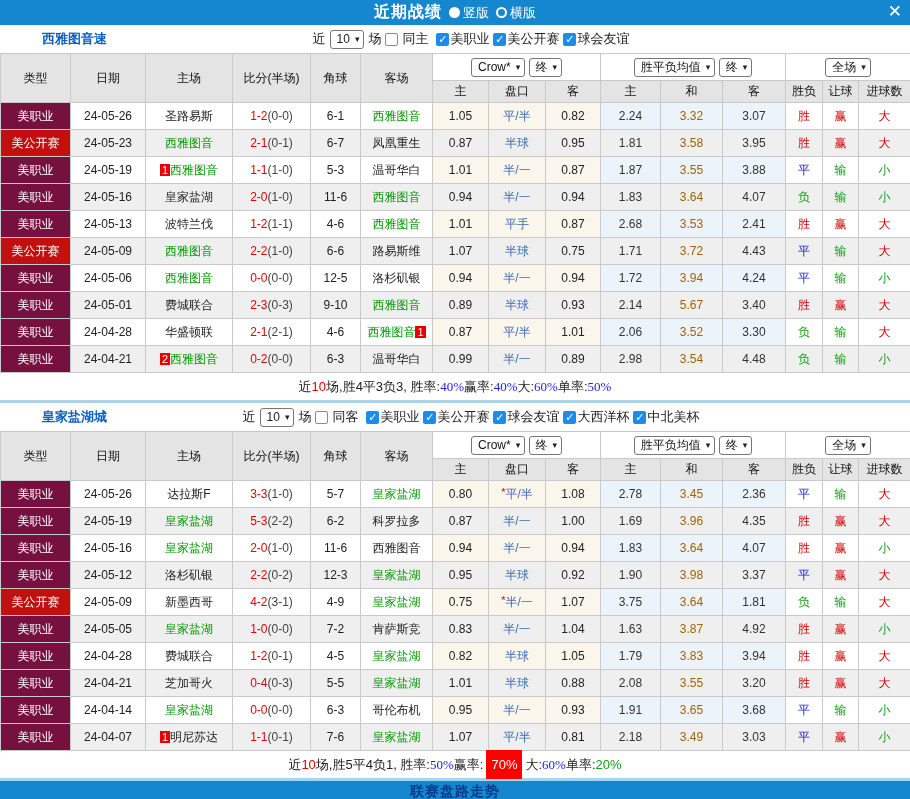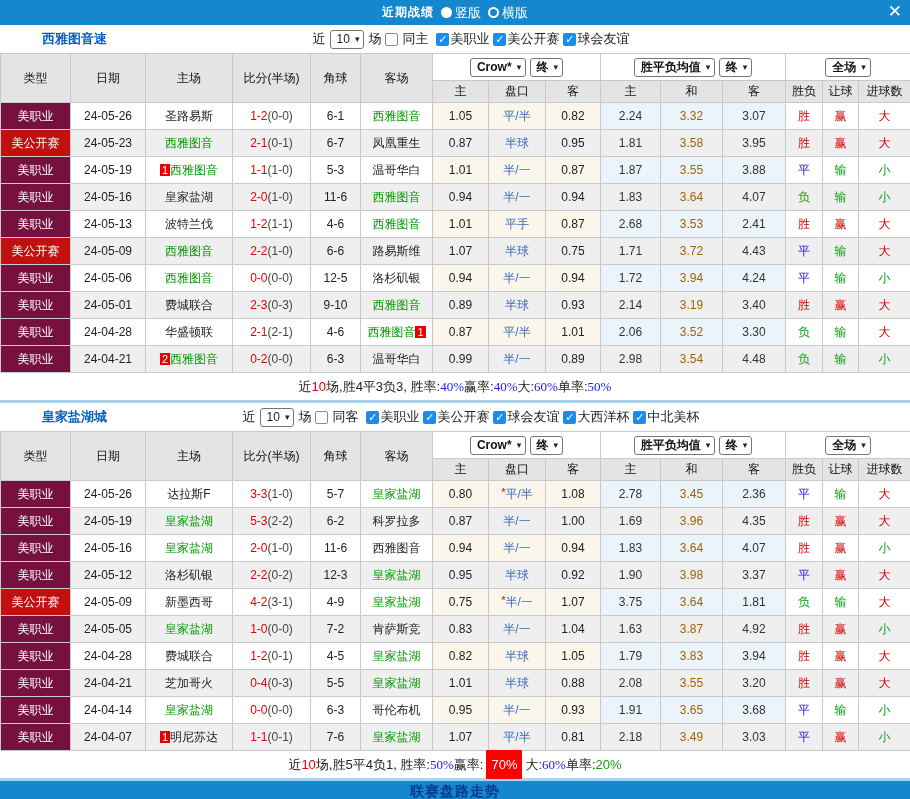--- a/index.html
+++ b/index.html
@@ -6,21 +6,21 @@
   body {
     margin: 0; width: 910px; background: #fff;
     font-family: "Liberation Sans", "DejaVu Sans", sans-serif;
     font-size: 12px; color: #222;
   }
   
   .topbar {
     height: 25px; background: #1587CE; position: relative;
     display: flex; align-items: center; justify-content: center;
   }
-  .topbar .title { color:#fff; font-weight:bold; font-size:12px; letter-spacing:1px; }
+  .topbar .title { color:#fff; font-weight:bold; font-size:16px; letter-spacing:1px; }
   .radio { display:inline-flex; align-items:center; color:#fff; font-size:13px; margin-left:7px; cursor:pointer; }
   .dot  { width:11px; height:11px; border-radius:50%; background:#fff; display:inline-block; margin-right:3px; }
   .ring { width:11px; height:11px; border-radius:50%; border:2px solid #fff; display:inline-block; margin-right:3px; }
   .close { position:absolute; right:8px; top:1px; color:#fff; font-size:17px; font-weight:bold; cursor:pointer; }
 
   
   .trow { height:28px; position:relative; display:flex; align-items:center;margin-left:32px; }
   .team { position:absolute; left:10px; color:#0B5FBF; font-weight:bold; font-size:13px; }
   .filter { margin:0 auto; display:flex; align-items:center; gap:4px; font-size:13px; color:#222; }
   .sel {
@@ -32,21 +32,21 @@
   .cb { width:13px; height:13px; border-radius:2px; display:inline-block; flex:none; }
   .cb.on  { background:#1B8CEB; color:#fff; font-size:11px; line-height:13px; text-align:center; font-weight:bold; }
   .cb.off { background:#fff; border:1px solid #8a8a8a; }
   .lg { display:inline-flex; align-items:center; gap:1px; margin-left:4px; cursor:pointer; }
   .leagues { display:inline-flex; align-items:center; }
 
   
   table { border-collapse:collapse; table-layout:fixed; width:910px; }
   th, td { border:1px solid #C9C9C9; text-align:center; padding:0; white-space:nowrap; overflow:hidden; }
   thead th { background:#E4E4E4; font-weight:normal; height:22px; font-size:12px; color:#111; }
-  thead th.dropcell { background:#fff; height:27px;font-weight:bold; }
+  thead th.dropcell { background:#fff; height:27px; }
   tbody td { height:27px; }
   tr.alt td { background:#EFEFEF; }
   td.type { color:#fff; font-size:12px; }
   td.type.mls  { background:#76103F; }
   td.type.usoc { background:#C01010; }
   td.ah { background:#FBF6EC; color:#222; }
   td.ah.line { color:#3C6CB4; }
   td.eu { background:#EAF4FA; color:#333; }
   td.eu.draw { color:#a16207; }
   .score-main { color:#E60000; }
@@ -309,21 +309,21 @@
           <td class="type mls">美职业</td>
           <td class="date">24-05-01</td>
           <td class="tm"><span>费城联合</span></td>
           <td class="score"><span class="score-main">2-3</span><span class="score-half">(0-3)</span></td>
           <td class="corner">9-10</td>
           <td class="tm"><span class="self">西雅图音</span></td>
           <td class="ah">0.89</td>
           <td class="ah line">半球</td>
           <td class="ah">0.93</td>
           <td class="eu">2.14</td>
-          <td class="eu draw">3.19</td>
+          <td class="eu draw">5.67</td>
           <td class="eu">3.40</td>
           <td class="res c-w">胜</td>
           <td class="res c-w">赢</td>
           <td class="res c-o">大</td>
         </tr>
         <tr>
           <td class="type mls">美职业</td>
           <td class="date">24-04-28</td>
           <td class="tm"><span>华盛顿联</span></td>
           <td class="score"><span class="score-main">2-1</span><span class="score-half">(2-1)</span></td>

